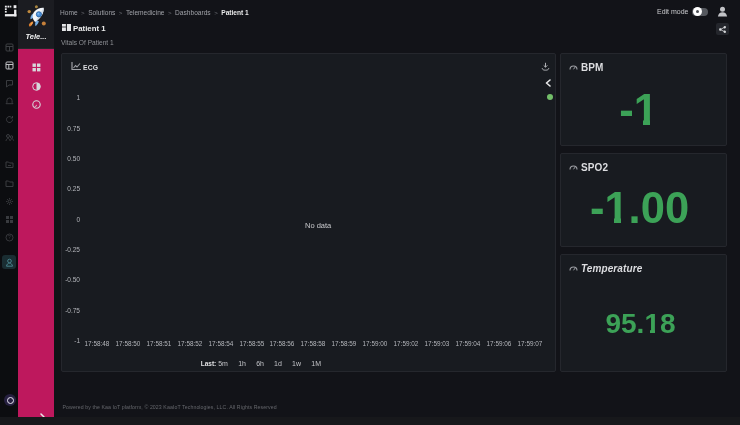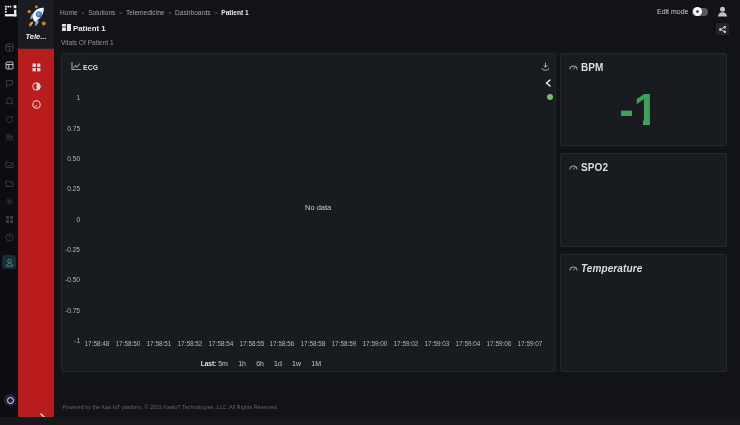--- a/index.html
+++ b/index.html
@@ -1,38 +1,38 @@
 <!DOCTYPE html>
 <html><head>
 <meta charset="utf-8">
 <style>
   * { margin:0; padding:0; box-sizing:border-box; }
   html,body { width:740px; height:425px; overflow:hidden; background:#121318;
     font-family:"Liberation Sans", sans-serif; }
   .abs { position:absolute; }
   
   #rail { left:0; top:0; width:18px; height:425px; background:#0c0d10; z-index:5; }
-  #side { left:18px; top:0; width:36px; height:425px; background:#b91c1c; z-index:5;font-style:italic; }
+  #side { left:18px; top:0; width:36px; height:425px; background:#be185d; z-index:5;font-style:italic; }
   #side .sep { position:absolute; left:0; top:48px; width:36px; height:1px; background:#26272c; }
   .railicon { position:absolute; left:4.5px; width:9px; height:9px; opacity:0.38; }
   .sideicon { position:absolute; left:13.5px; width:9px; height:9px; }
   
   #crumb { left:60px; top:7px; height:10px; font-size:6.6px; color:#9fa1a7; z-index:2;
     display:flex; align-items:center; }
   #crumb .s { color:#6c6e74; margin:0 3.5px; font-size:6.2px; }
   #crumb b { color:#e8e9ea; font-weight:bold; }
   #title { left:73px; top:23.5px; font-size:7.8px; font-weight:bold; color:#eceded; }
   #subtitle { left:61px; top:38.5px; font-size:6.6px; color:#8f9196; }
   #editmode { left:657px; top:8px; font-size:7px; color:#c9cacd; }
   .panel { position:absolute; background:#181b20; border:1px solid #25272d; border-radius:2px; }
   .ptitle { position:absolute; font-size:10px; font-weight:bold; color:#dcdde0; letter-spacing:.1px; }
   .bignum { position:absolute; width:100%; text-align:center; font-weight:bold; color:#3ca257; }
   .ylab { position:absolute; right:0; font-size:6.5px; color:#b4b6bb; text-align:right; }
   .xlab { position:absolute; top:0; width:40px; margin-left:-20px; text-align:center; font-size:6.4px; color:#b4b6bb; }
-  #nodata { left:235px; top:149px; font-size:7.5px; color:#c9cacd;padding-left:8px; }
+  #nodata { left:235px; top:167px; font-size:7.5px; color:#c9cacd;padding-left:8px; }
   #lastrow { left:138.7px; top:306.5px; font-size:7px; color:#c3c4c8; display:flex; }
   #lastrow b { color:#e0e1e3; font-size:6.5px; }
   #lastrow span { margin-left:10.2px; } #lastrow span:first-of-type { margin-left:2px; }
   #footer { left:62.5px; top:403.5px; font-size:5.2px; color:#65676c; letter-spacing:.1px; z-index:6; }
   #bottombar { left:0; top:417px; width:740px; height:8px; background:#17181b; z-index:7; }
 </style>
 </head>
 <body>
 <div class="abs" id="rail">
 
@@ -242,28 +242,30 @@
   <div class="ptitle" style="left:20px;top:8px;">BPM</div>
   <div class="bignum" style="top:35px;left:-5px;font-size:43.5px;line-height:43.5px;">-1</div>
 </div>
 
 <div class="panel" style="left:560px;top:153px;width:167px;height:93.5px;">
   <svg class="abs" style="left:8px;top:9px" width="9" height="8" viewBox="0 0 9 8">
     <path d="M1 6.5a3.5 3.5 0 0 1 7 0" stroke="#9fa1a6" stroke-width="1.1" fill="none"></path>
     <path d="M4.5 6.3l1.6-2.2" stroke="#9fa1a6" stroke-width="1" fill="none"></path>
   </svg>
   <div class="ptitle" style="left:20px;top:8px;">SPO2</div>
+  <div class="bignum" style="top:33px;left:-4px;font-size:43.5px;line-height:43.5px;">-1.00</div>
 </div>
 
 <div class="panel" style="left:560px;top:253.5px;width:167px;height:118px;">
   <svg class="abs" style="left:8px;top:9px" width="9" height="8" viewBox="0 0 9 8">
     <path d="M1 6.5a3.5 3.5 0 0 1 7 0" stroke="#9fa1a6" stroke-width="1.1" fill="none"></path>
     <path d="M4.5 6.3l1.6-2.2" stroke="#9fa1a6" stroke-width="1" fill="none"></path>
   </svg>
   <div class="ptitle" style="left:20px;top:8px;font-style:italic;">Temperature</div>
+  <div class="bignum" style="top:55px;left:-3px;font-size:28px;line-height:28px;">95.18</div>
 </div>
 
 <div class="abs" style="left:634px;top:118px;width:9.3px;height:8px;background:#181b20;z-index:4"></div>
 <div class="abs" style="left:649.8px;top:118px;width:9px;height:8px;background:#181b20;z-index:4"></div>
 <div class="abs" style="left:605px;top:216px;width:8.7px;height:8px;background:#181b20;z-index:4"></div>
 <div class="abs" style="left:621.3px;top:216px;width:7.7px;height:8px;background:#181b20;z-index:4"></div>
 <div class="abs" style="left:644.5px;top:329px;width:5.7px;height:5px;background:#181b20;z-index:4"></div>
 <div class="abs" style="left:654.8px;top:329px;width:5.2px;height:5px;background:#181b20;z-index:4"></div>
 <div class="abs" id="footer">Powered by the Kaa IoT platform, © 2023 KaaIoT Technologies, LLC. All Rights Reserved</div>
 <div class="abs" id="bottombar"></div>

